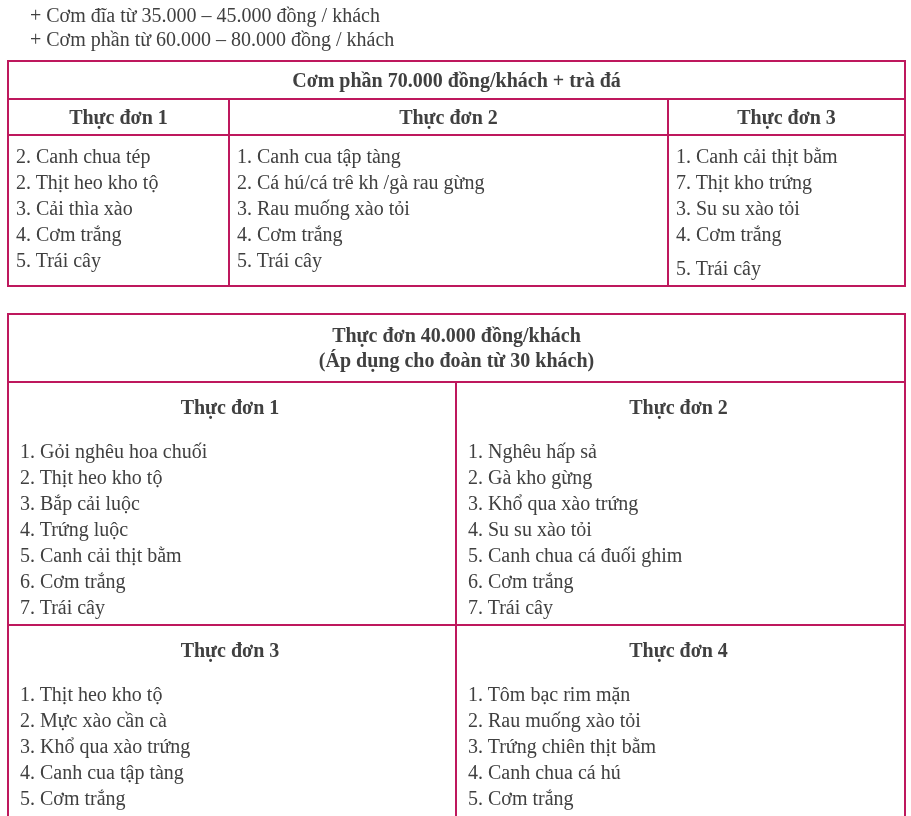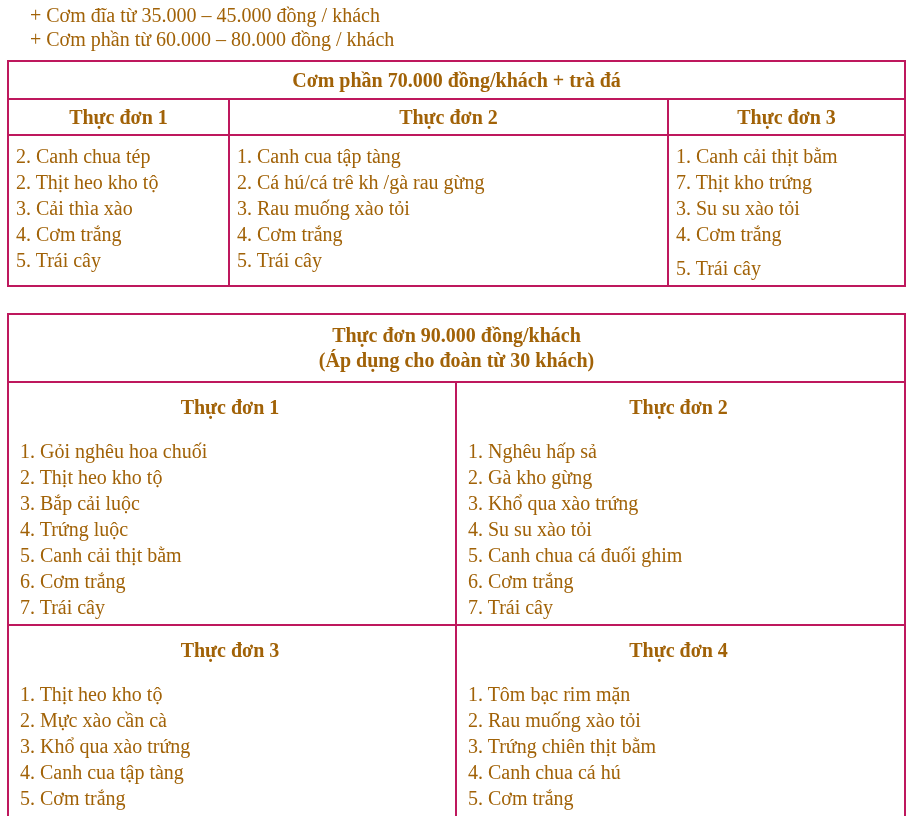--- a/index.html
+++ b/index.html
@@ -5,21 +5,21 @@
   html, body {
     margin: 0;
     padding: 0;
     background: #ffffff;
   }
   .page {
     position: relative;
     width: 911px;
     height: 816px;
     background: #ffffff;
-    color: #a16207;
+    color: #404040;
     font-family: "Liberation Serif", "DejaVu Serif", serif;
     font-size: 20px;
     overflow: hidden;
   }
   .intro {
     padding: 3px 0 0 30px;
   }
   .intro-line {
     line-height: 24px;
     white-space: nowrap;
@@ -130,21 +130,21 @@
     </table>
 
   <table class="menu-table t2">
     <colgroup>
       <col style="width:448px">
       <col style="width:449px">
     </colgroup>
     <tbody>
         <tr style="height:68px">
       <td colspan="2" class="title-cell">
-        <div class="title-line">Thực đơn 90.000 đồng/khách</div>
+        <div class="title-line">Thực đơn 40.000 đồng/khách</div>
         <div class="title-line">(Áp dụng cho đoàn từ 30 khách)</div>
       </td>
     </tr>
     <tr style="height:230px">
       <td class="list-cell">
         <div class="cell-heading">Thực đơn 1</div>
         <ul class="menu-list">
               <li>1. Gỏi nghêu hoa chuối</li>
               <li>2. Thịt heo kho tộ</li>
               <li>3. Bắp cải luộc</li>

